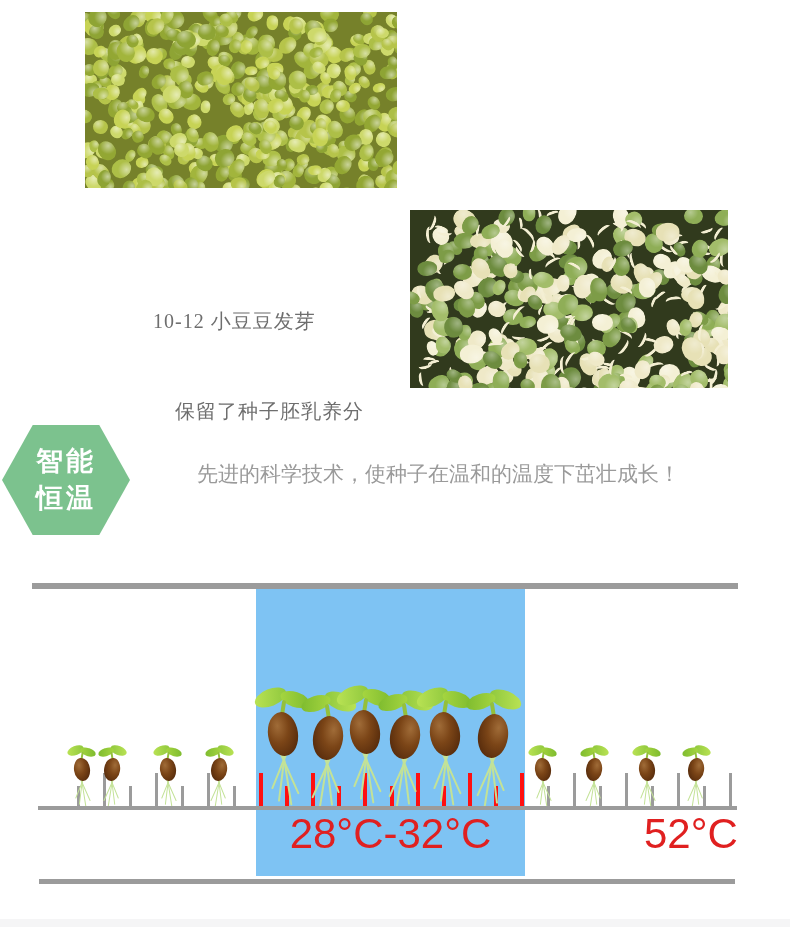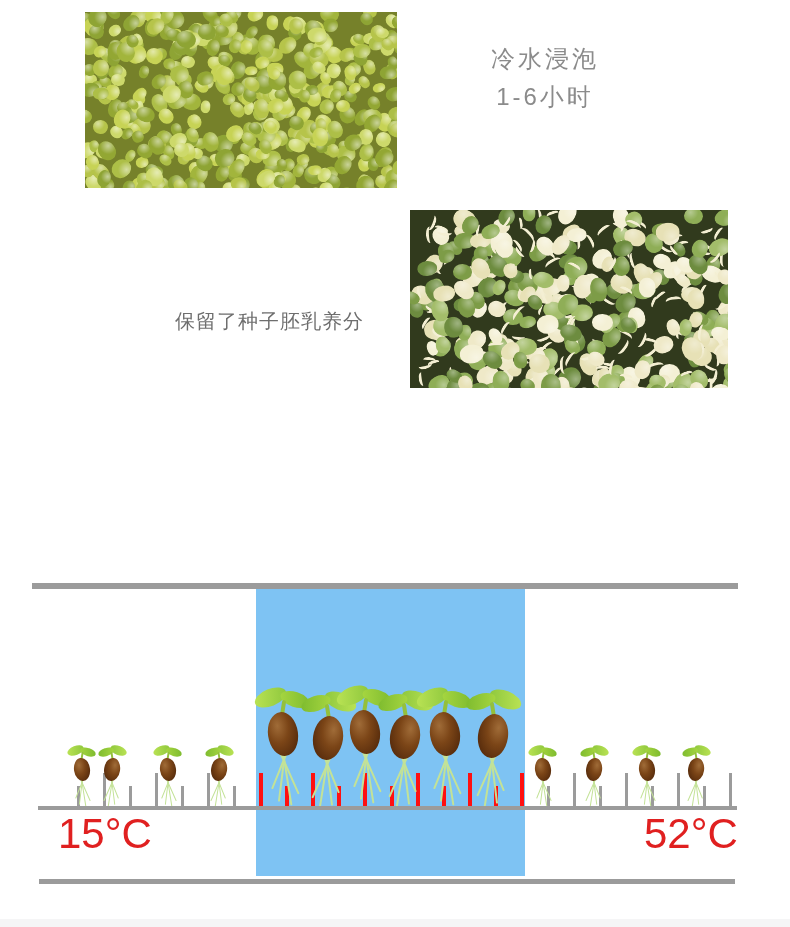--- a/index.html
+++ b/index.html
@@ -468,26 +468,23 @@
       <span class="ph-bean" style="left: 60.9px; top: 7.2px; width: 19.2px; height: 15px; transform: rotate(143deg); background: radial-gradient(circle at 33% 28%, rgba(255, 255, 255, 0.5), rgba(255, 255, 255, 0) 46%), rgb(182, 196, 74);"></span>
       <span class="ph-bean" style="left: 223.7px; top: 176px; width: 15.1px; height: 13.1px; transform: rotate(44deg); background: radial-gradient(circle at 33% 28%, rgba(255, 255, 255, 0.5), rgba(255, 255, 255, 0) 46%), rgb(199, 211, 85);"></span>
       <span class="ph-bean" style="left: 130.1px; top: 54.8px; width: 18.7px; height: 16.9px; transform: rotate(98deg); background: radial-gradient(circle at 33% 28%, rgba(255, 255, 255, 0.5), rgba(255, 255, 255, 0) 46%), rgb(199, 211, 85);"></span>
       <span class="ph-bean" style="left: 179.3px; top: 108.8px; width: 13.2px; height: 11.8px; transform: rotate(49deg); background: radial-gradient(circle at 33% 28%, rgba(255, 255, 255, 0.5), rgba(255, 255, 255, 0) 46%), rgb(199, 211, 85);"></span>
       <span class="ph-bean" style="left: 26px; top: 61.5px; width: 14.1px; height: 11.6px; transform: rotate(12deg); background: radial-gradient(circle at 33% 28%, rgba(255, 255, 255, 0.5), rgba(255, 255, 255, 0) 46%), rgb(205, 217, 107);"></span>
       <span class="ph-bean" style="left: 289.9px; top: 137.2px; width: 18.6px; height: 17.4px; transform: rotate(147deg); background: radial-gradient(circle at 33% 28%, rgba(255, 255, 255, 0.5), rgba(255, 255, 255, 0) 46%), rgb(147, 167, 51);"></span>
       <span class="ph-bean" style="left: 61.9px; top: 126.2px; width: 18.8px; height: 15.4px; transform: rotate(61deg); background: radial-gradient(circle at 33% 28%, rgba(255, 255, 255, 0.5), rgba(255, 255, 255, 0) 46%), rgb(147, 167, 51);"></span>
       <span class="ph-bean" style="left: 182.8px; top: 56px; width: 12.4px; height: 11.7px; transform: rotate(122deg); background: radial-gradient(circle at 33% 28%, rgba(255, 255, 255, 0.5), rgba(255, 255, 255, 0) 46%), rgb(199, 211, 85);"></span>
     </div>
 
-  <div class="soak-heading">
-    <div>冷水浸泡</div>
-    <div>1-6小时</div>
-  </div>
 
   <div class="benefits">
+    <div class="b1">10-12 小豆豆发芽</div>
     <div class="b3">保留了种子胚乳养分</div>
   </div>
 
   <div class="photo photo-sprouts">
       <span class="ph-bean" style="left: 152.3px; top: 14.8px; width: 18.8px; height: 13.4px; transform: rotate(148deg); background: radial-gradient(circle at 33% 28%, rgba(255, 255, 255, 0.35), rgba(255, 255, 255, 0) 46%), rgb(231, 225, 182);"></span>
       <span class="ph-bean" style="left: 292px; top: 102.8px; width: 22.1px; height: 15.7px; transform: rotate(89deg); background: radial-gradient(circle at 33% 28%, rgba(255, 255, 255, 0.35), rgba(255, 255, 255, 0) 46%), rgb(125, 156, 71);"></span>
       <span class="ph-bean" style="left: 16.7px; top: 71.3px; width: 18.8px; height: 13.4px; transform: rotate(91deg); background: radial-gradient(circle at 33% 28%, rgba(255, 255, 255, 0.35), rgba(255, 255, 255, 0) 46%), rgb(143, 174, 87);"></span>
       <span class="ph-bean" style="left: 36.9px; top: 32.1px; width: 15.5px; height: 11.8px; transform: rotate(39deg); background: radial-gradient(circle at 33% 28%, rgba(255, 255, 255, 0.35), rgba(255, 255, 255, 0) 46%), rgb(125, 156, 71);"></span>
       <span class="ph-tail" style="left: 165.7px; top: 84.7px; width: 16.5px; height: 9.1px; border-bottom: 3.5px solid rgb(244, 239, 211); transform: rotate(218deg);"></span>
       <span class="ph-bean" style="left: 83px; top: 126.4px; width: 17.7px; height: 13.4px; transform: rotate(79deg); background: radial-gradient(circle at 33% 28%, rgba(255, 255, 255, 0.35), rgba(255, 255, 255, 0) 46%), rgb(231, 225, 182);"></span>
@@ -874,22 +871,27 @@
       <span class="ph-tail" style="left: 12.5px; top: 146.5px; width: 13px; height: 7.1px; border-bottom: 3.5px solid rgb(244, 239, 211); transform: rotate(187deg);"></span>
       <span class="ph-bean" style="left: 146.8px; top: 84.7px; width: 22px; height: 19.1px; transform: rotate(131deg); background: radial-gradient(circle at 33% 28%, rgba(255, 255, 255, 0.35), rgba(255, 255, 255, 0) 46%), rgb(143, 174, 87);"></span>
       <span class="ph-tail" style="left: 283.9px; top: 118.1px; width: 16.7px; height: 9.2px; border-bottom: 3.5px solid rgb(244, 239, 211); transform: rotate(99deg);"></span>
       <span class="ph-bean" style="left: 203px; top: 30.5px; width: 20.1px; height: 15.5px; transform: rotate(160deg); background: radial-gradient(circle at 33% 28%, rgba(255, 255, 255, 0.35), rgba(255, 255, 255, 0) 46%), rgb(109, 140, 63);"></span>
       <span class="ph-tail" style="left: 289.6px; top: 16.1px; width: 13.3px; height: 7.3px; border-bottom: 3.5px solid rgb(244, 239, 211); transform: rotate(341deg);"></span>
       <span class="ph-bean" style="left: 307.2px; top: 60.3px; width: 16px; height: 14.2px; transform: rotate(49deg); background: radial-gradient(circle at 33% 28%, rgba(255, 255, 255, 0.35), rgba(255, 255, 255, 0) 46%), rgb(239, 233, 200);"></span>
       <span class="ph-bean" style="left: 304.9px; top: 136.9px; width: 18.6px; height: 15.7px; transform: rotate(91deg); background: radial-gradient(circle at 33% 28%, rgba(255, 255, 255, 0.35), rgba(255, 255, 255, 0) 46%), rgb(239, 233, 200);"></span>
       <span class="ph-bean" style="left: 92.5px; top: 53.5px; width: 15.2px; height: 13.7px; transform: rotate(71deg); background: radial-gradient(circle at 33% 28%, rgba(255, 255, 255, 0.35), rgba(255, 255, 255, 0) 46%), rgb(231, 225, 182);"></span>
     </div>
 
+  <div class="badge">
+    <div>智能</div>
+    <div>恒温</div>
+  </div>
 
   <div class="desc">
+    <div>先进的科学技术，使种子在温和的温度下茁壮成长！</div>
   </div>
 
   <div class="blue-box"></div>
   <div class="bar top-bar"></div>
   <div class="ticks-layer">
       <span class="tick" style="left: 76.8px; top: 786px; width: 3px; height: 20px; background: rgb(155, 155, 155);"></span>
       <span class="tick" style="left: 102.9px; top: 773px; width: 3px; height: 33px; background: rgb(155, 155, 155);"></span>
       <span class="tick" style="left: 129px; top: 786px; width: 3px; height: 20px; background: rgb(155, 155, 155);"></span>
       <span class="tick" style="left: 155.1px; top: 773px; width: 3px; height: 33px; background: rgb(155, 155, 155);"></span>
       <span class="tick" style="left: 181.2px; top: 786px; width: 3px; height: 20px; background: rgb(155, 155, 155);"></span>
@@ -1051,18 +1053,18 @@
         <span style="position: absolute; left: 14px; top: 34.3px; width: 1.2px; height: 28.1px; background: rgb(195, 226, 151); border-radius: 3px; transform-origin: center top; transform: rotate(-9deg);"></span>
         <span style="position: absolute; left: 15.1px; top: 34.3px; width: 1.2px; height: 26px; background: rgb(195, 226, 151); border-radius: 3px; transform-origin: center top; transform: rotate(7deg);"></span>
         <span style="position: absolute; left: 16.1px; top: 34.3px; width: 1.2px; height: 20.8px; background: rgb(195, 226, 151); border-radius: 3px; transform-origin: center top; transform: rotate(22deg);"></span>
         <span style="position: absolute; left: -0.5px; top: 1.6px; width: 17.2px; height: 8.8px; border-radius: 50%; background: linear-gradient(110deg, rgb(188, 228, 85), rgb(140, 198, 60)); transform: rotate(-22deg);"></span>
         <span style="position: absolute; left: 13px; top: 3.1px; width: 15.6px; height: 7.8px; border-radius: 50%; background: linear-gradient(70deg, rgb(168, 215, 65), rgb(124, 186, 46)); transform: rotate(18deg);"></span>
         <span style="position: absolute; left: 13.5px; top: 7.3px; width: 1.9px; height: 8.8px; border-radius: 2px; background: rgb(148, 192, 60); transform: rotate(9deg);"></span>
         <span style="position: absolute; left: 6.8px; top: 13.5px; width: 15.6px; height: 22.9px; border-radius: 50%; background: radial-gradient(at 35% 30%, rgb(160, 108, 56) 0%, rgb(123, 69, 23) 40%, rgb(83, 41, 11) 85%); transform: rotate(-8deg);"></span>
       </div>
     </div>
   <div class="axis"></div>
-  <div class="temp-label label-low">15°C</div>
+  <div class="temp-label label-optimal">28°C-32°C</div>
   <div class="temp-label label-high">52°C</div>
   <div class="bar bottom-bar"></div>
 
   <div class="footer-strip"></div>
 </div>
 
 </body></html>

